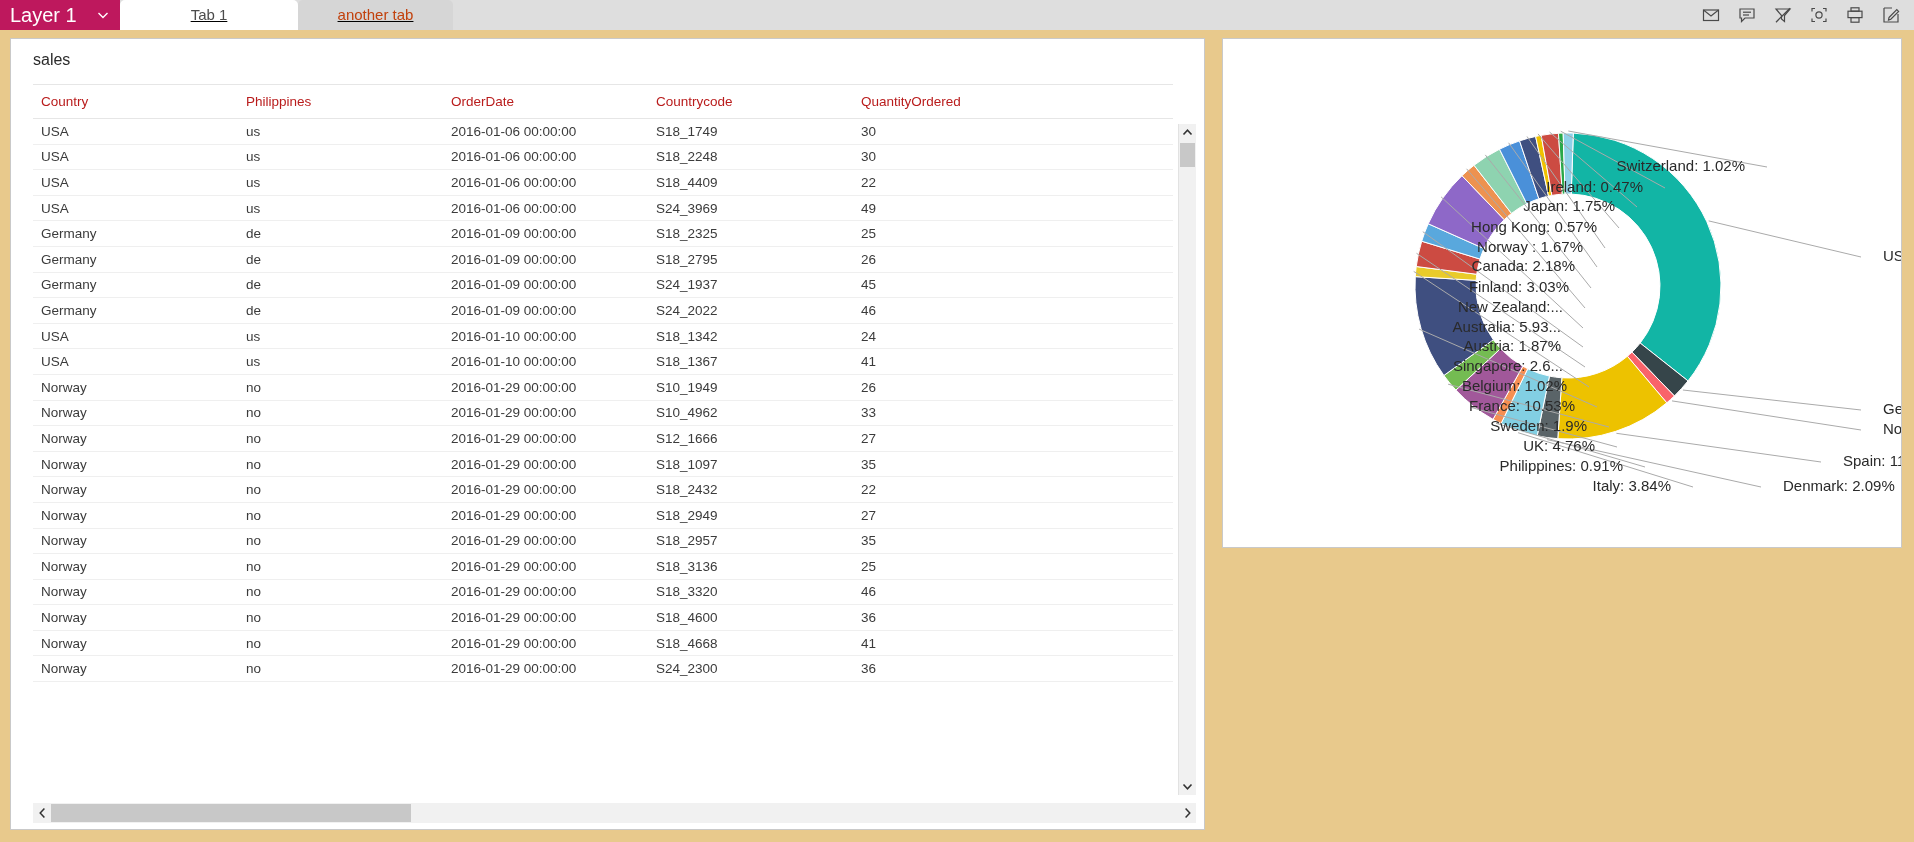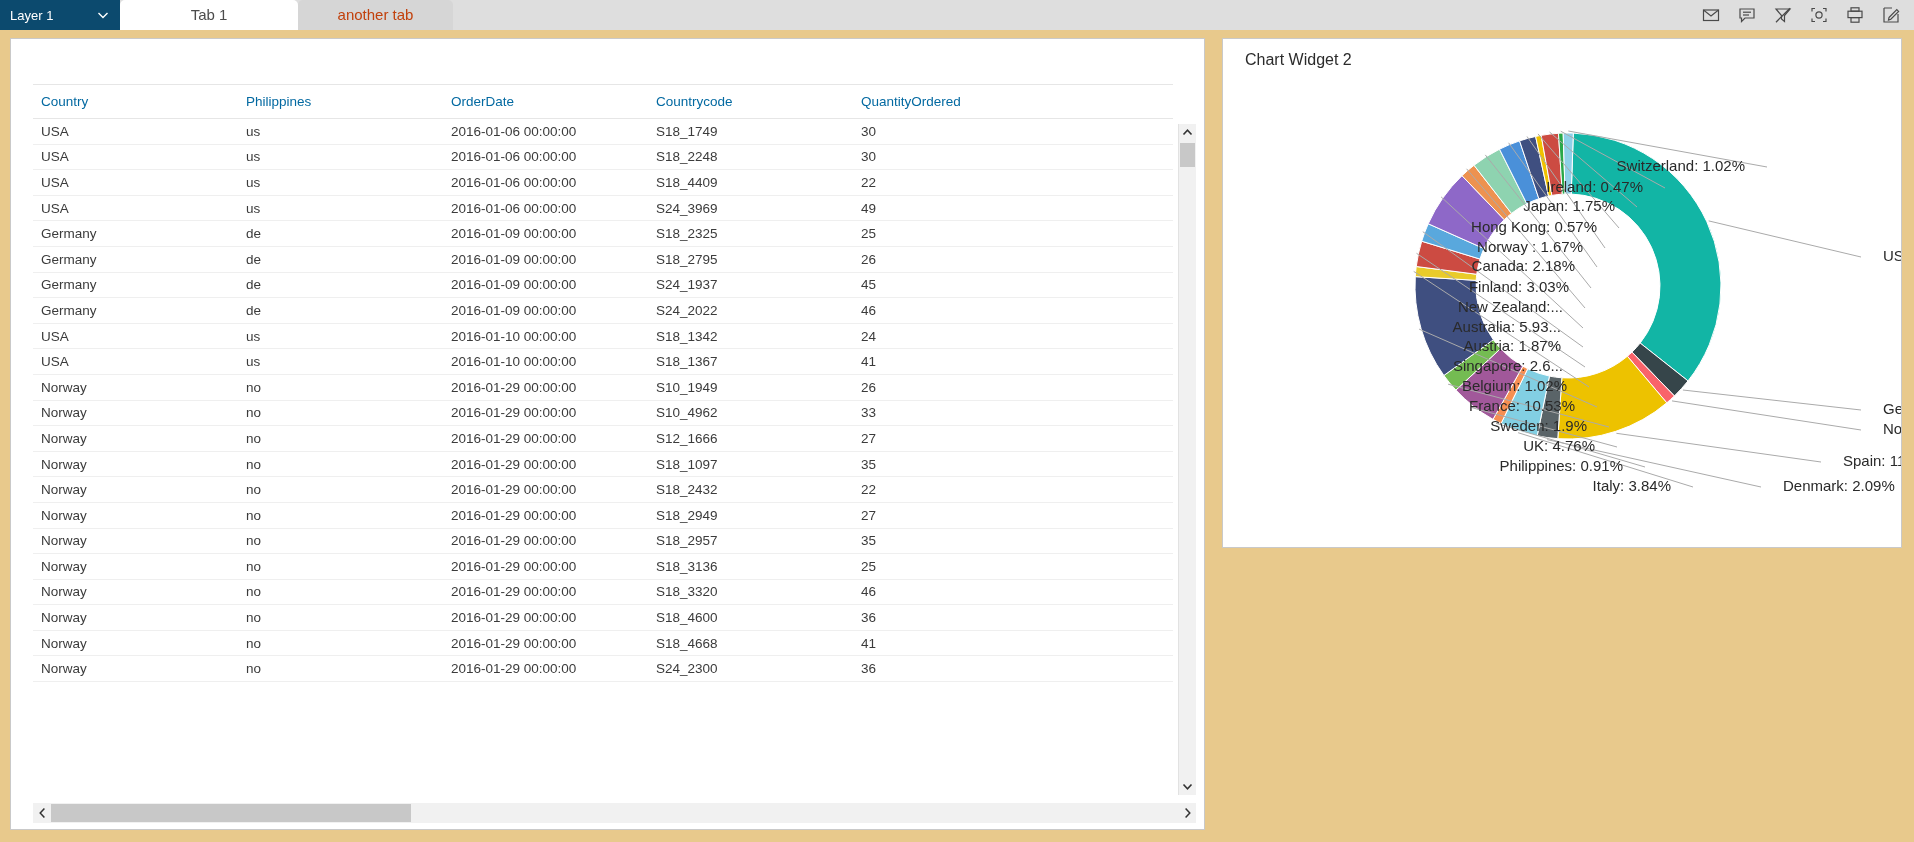--- a/index.html
+++ b/index.html
@@ -30,38 +30,39 @@
     left: 0; top: 0;
     width: 1914px;
     height: 30px;
     background: #dedede;
     display: flex;
     align-items: flex-start;
   }
   .layer-chip {
     width: 120px;
     height: 30px;
-    background: #0c4a6e;
+    background: #be185d;
     color: #ffffff;
     display: flex;
     align-items: center;
     justify-content: space-between;
     padding: 0 10px;
     box-sizing: border-box;
-    font-size: 13px;
+    font-size: 20px;
     cursor: pointer;
     flex: 0 0 auto;
   }
   .layer-chip .caret svg { display:block; }
 
   .tabstrip {
     display: flex;
     align-items: flex-start;
     height: 30px;
     flex: 0 0 auto;
+    text-decoration: underline;
   }
   .tab {
     height: 30px;
     line-height: 30px;
     padding: 0 34px;
     min-width: 120px;
     text-align: center;
     font-size: 15px;
     color: #c2410c;
     border-top-left-radius: 5px;
@@ -135,21 +136,21 @@
   }
   table.grid {
     border-collapse: collapse;
     width: 1140px;
     table-layout: fixed;
   }
   table.grid th {
     text-align: left;
     font-weight: normal;
     font-size: 13.5px;
-    color: #0369a1;
+    color: #b91c1c;
     padding: 9px 0 9px 8px;
     border-bottom: 1px solid #e6e6e6;
     border-top: 1px solid #e6e6e6;
     height: 34px;
     box-sizing: border-box;
   }
   table.grid td {
     font-size: 13.5px;
     color: #3b3b3b;
     padding: 0 0 0 8px;
@@ -316,20 +317,21 @@
           <path d="M3 3 H11 M3 3 V17 H17 V9" fill="none" stroke="#4a4a4a" stroke-width="1.2"></path>
           <path d="M8 12.5 L15.8 4.6 L17.6 6.4 L9.8 14.2 L7.5 15 Z" fill="none" stroke="#4a4a4a" stroke-width="1.2"></path>
         </svg>
       </div>
     </div>
   </div>
 
   <div id="canvas">
 
     <div id="table-widget">
+      <div class="widget-title">sales</div>
 
       <div class="tbl-wrap">
         <table class="grid">
           <colgroup>
             <col class="c-country">
               <col class="c-code">
               <col class="c-date">
               <col class="c-prod">
               <col class="c-qty">
           </colgroup>
@@ -524,21 +526,20 @@
         <div class="hthumb"></div>
         <div class="harrow right">
           <svg width="9" height="12" viewBox="0 0 9 12">
               <path d="M2.6 1.4 L6.8 6 L2.6 10.6" fill="none" stroke="#333" stroke-width="1.5"></path>
             </svg>
         </div>
       </div>
     </div>
 
     <div id="chart-widget">
-      <div class="widget-title">Chart Widget 2</div>
       <div id="chart-area">
         <svg id="donut-svg" width="678" height="472" viewBox="0 0 678 472">
             <path d="M350.33962299548267 60.093203466078336 A153 153 0 0 1 465.017542676011 307.8935690656216 L417.1674112823072 270.0601853205045 A92 92 0 0 0 348.2107536966301 121.05604391424319 Z" fill="#12b5a5" stroke="#ffffff" stroke-width="1"></path>
             <path d="M465.017542676011 307.8935690656216 A153 153 0 0 1 451.3870315645214 322.95817166036153 L408.97128695382986 279.118639168322 A92 92 0 0 0 417.1674112823072 270.0601853205045 Z" fill="#36454a" stroke="#ffffff" stroke-width="1"></path>
             <path d="M451.3870315645214 322.95817166036153 A153 153 0 0 1 443.7759154826299 329.843136386218 L404.3946681333461 283.25861795772585 A92 92 0 0 0 408.97128695382986 279.118639168322 Z" fill="#f9636a" stroke="#ffffff" stroke-width="1"></path>
             <path d="M443.7759154826299 329.843136386218 A153 153 0 0 1 334.7835244718735 365.6585196698278 L338.8567598131527 304.7946654223801 A92 92 0 0 0 404.3946681333461 283.25861795772585 Z" fill="#edc200" stroke="#ffffff" stroke-width="1"></path>
             <path d="M334.7835244718735 365.6585196698278 A153 153 0 0 1 314.15958516566747 362.859496905756 L326.45543683164317 303.11159291065064 A92 92 0 0 0 338.8567598131527 304.7946654223801 Z" fill="#5a6468" stroke="#ffffff" stroke-width="1"></path>
             <path d="M314.15958516566747 362.859496905756 A153 153 0 0 1 278.02477682003894 350.56205683252347 L304.72731678067703 295.7170537816481 A92 92 0 0 0 326.45543683164317 303.11159291065064 Z" fill="#82cfe3" stroke="#ffffff" stroke-width="1"></path>
             <path d="M278.02477682003894 350.56205683252347 A153 153 0 0 1 269.99314065597787 346.3528066871713 L299.89783621143766 293.18600140666507 A92 92 0 0 0 304.72731678067703 295.7170537816481 Z" fill="#f68f52" stroke="#ffffff" stroke-width="1"></path>
             <path d="M269.99314065597787 346.3528066871713 A153 153 0 0 1 232.88223709008332 317.1086319191436 L277.5827830868475 275.60126886641314 A92 92 0 0 0 299.89783621143766 293.18600140666507 Z" fill="#a1589a" stroke="#ffffff" stroke-width="1"></path>

